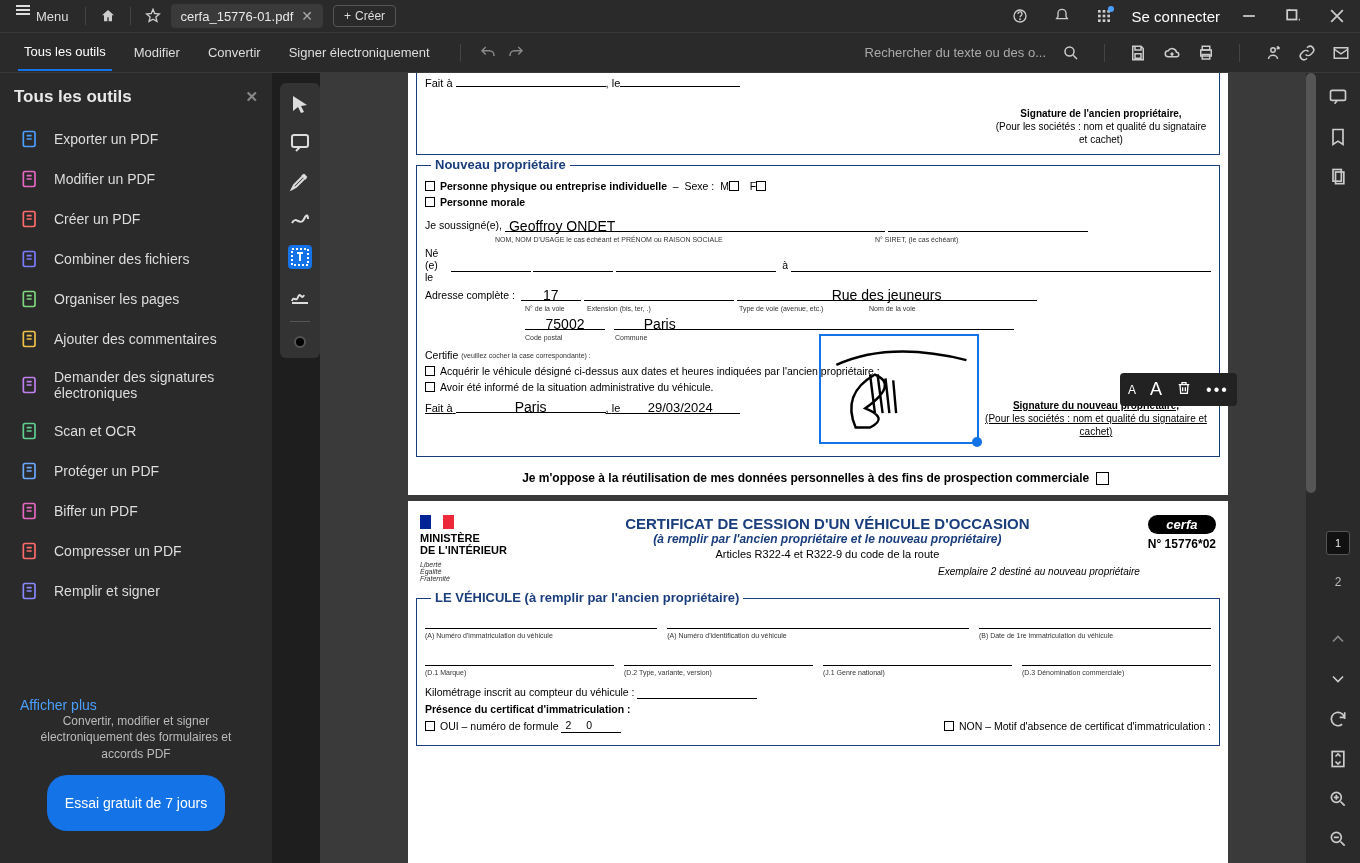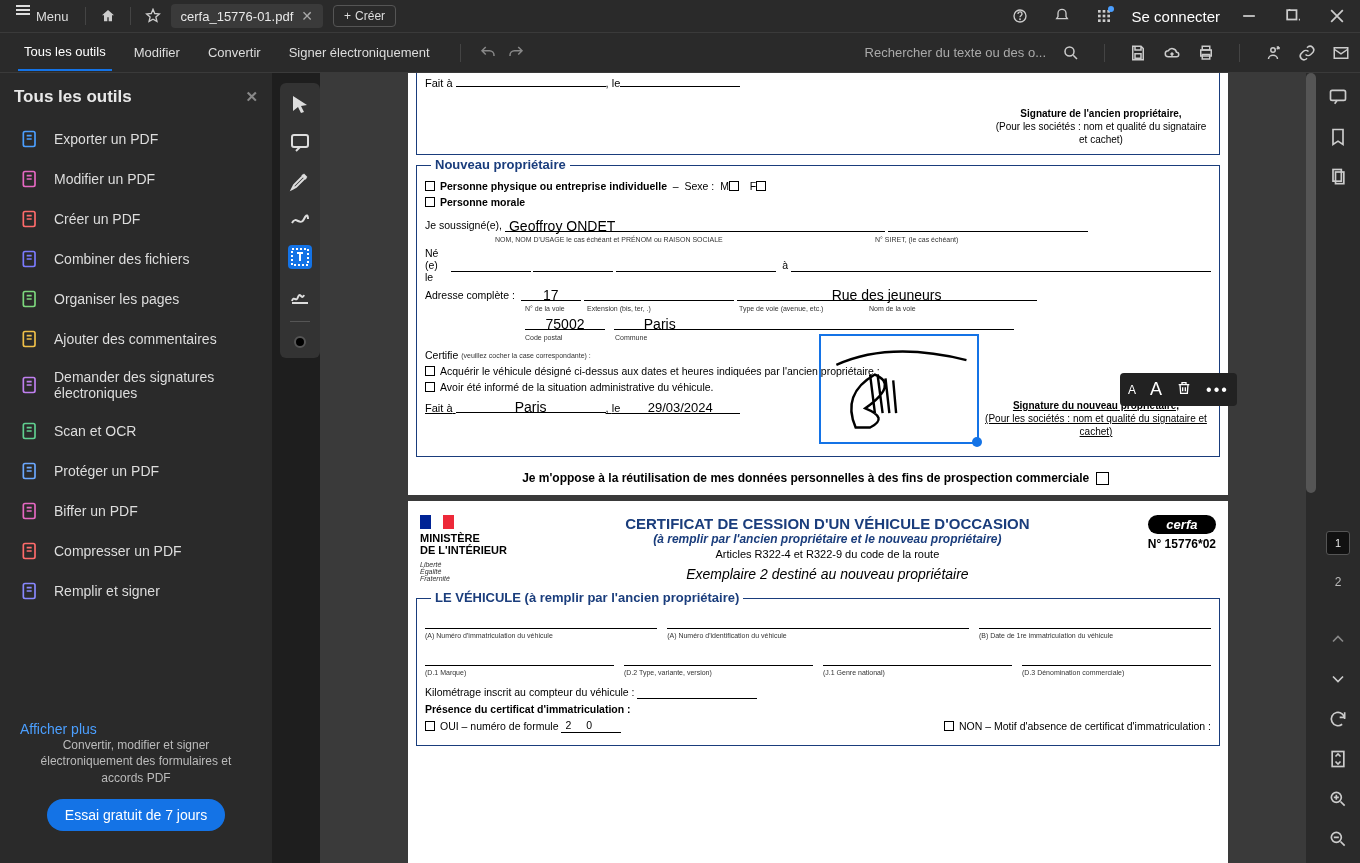--- a/index.html
+++ b/index.html
@@ -31,21 +31,21 @@
 
 .main { display: flex; height: calc(100% - 73px); }
 .sidebar { width: 272px; background: #2a2a2a; padding: 14px 14px; display: flex; flex-direction: column; height: 100%; }
 .sidebar-title { font-size: 17px; font-weight: 600; margin-bottom: 14px; display: flex; justify-content: space-between; align-items: center; }
 .sidebar-close { font-size: 15px; color: #888; cursor: pointer; }
 .sidebar-list { flex: 1; overflow: auto; }
 .sidebar-item { display: flex; align-items: center; gap: 14px; padding: 8px 6px; cursor: pointer; font-size: 14px; color: #ddd; margin-bottom: 4px; }
 .sidebar-icon { width: 20px; height: 20px; flex-shrink: 0; }
 .show-more { color: #4b9fff; font-size: 14px; margin-top: 6px; cursor: pointer; padding-left: 6px; }
 .sidebar-promo { text-align: center; font-size: 12px; color: #bbb; line-height: 1.4; padding: 0 6px; margin-top: auto; margin-bottom: 12px; }
-.trial-btn { background: #1473e6; color: #fff; border-radius: 20px; padding: 8px 18px; font-size: 14px; width: fit-content; margin: 0 auto 18px; cursor: pointer; }
+.trial-btn { background: #1473e6; color: #fff; border-radius: 20px; padding: 20px 18px; font-size: 14px; width: fit-content; margin: 0 auto 18px; cursor: pointer; }
 
 
 .quick-tools { width: 40px; background: #333; border-radius: 6px; margin: 10px 0 0 8px; display: flex; flex-direction: column; align-items: center; padding: 10px 0; gap: 14px; height: fit-content; }
 .qt-icon { width: 24px; height: 24px; display: flex; align-items: center; justify-content: center; cursor: pointer; fill: #ddd; border-radius: 4px; }
 .qt-icon.active { background: #1473e6; }
 .qt-dot { width: 12px; height: 12px; border-radius: 50%; background: #000; border: 2px solid #555; }
 
 
 .docwrap { flex: 1; background: #3a3a3a; overflow: auto; display: flex; justify-content: center; position: relative; }
 .page { width: 820px; background: #fff; margin: 0 8px; color: #000; font-size: 10px; position: relative; }
@@ -405,21 +405,21 @@
             </div>
           <div class="min-text" style="margin-top:3px;"><span>MINISTÈRE</span><br><span>DE L'INTÉRIEUR</span></div>
           <div class="tiny" style="font-style:italic;margin-top:4px;white-space:pre-line;">Liberté
 Égalité
 Fraternité</div>
         </div>
         <div class="cerfa-titles">
           <div class="cert-title">CERTIFICAT DE CESSION D'UN VÉHICULE D'OCCASION</div>
           <div class="cert-sub">(à remplir par l'ancien propriétaire et le nouveau propriétaire)</div>
           <div style="font-size:11px;margin-top:2px;">Articles R322-4 et R322-9 du code de la route</div>
-          <div style="font-size:14px;font-style:italic;text-align:center;margin-top:6px;">Exemplaire 2 destiné au nouveau propriétaire</div>
+          <div style="font-size:10px;font-style:italic;text-align:right;margin-top:6px;">Exemplaire 2 destiné au nouveau propriétaire</div>
         </div>
         <div style="text-align:center;">
           <div class="cerfa-badge">cerfa</div>
           <div style="font-weight:bold;font-size:12px;margin-top:3px;">N° 15776*02</div>
         </div>
       </div>
 
       <div class="box">
         <div class="box-title">LE VÉHICULE (à remplir par l'ancien propriétaire)</div>
         <div style="display:flex;gap:10px;margin-top:4px;">

